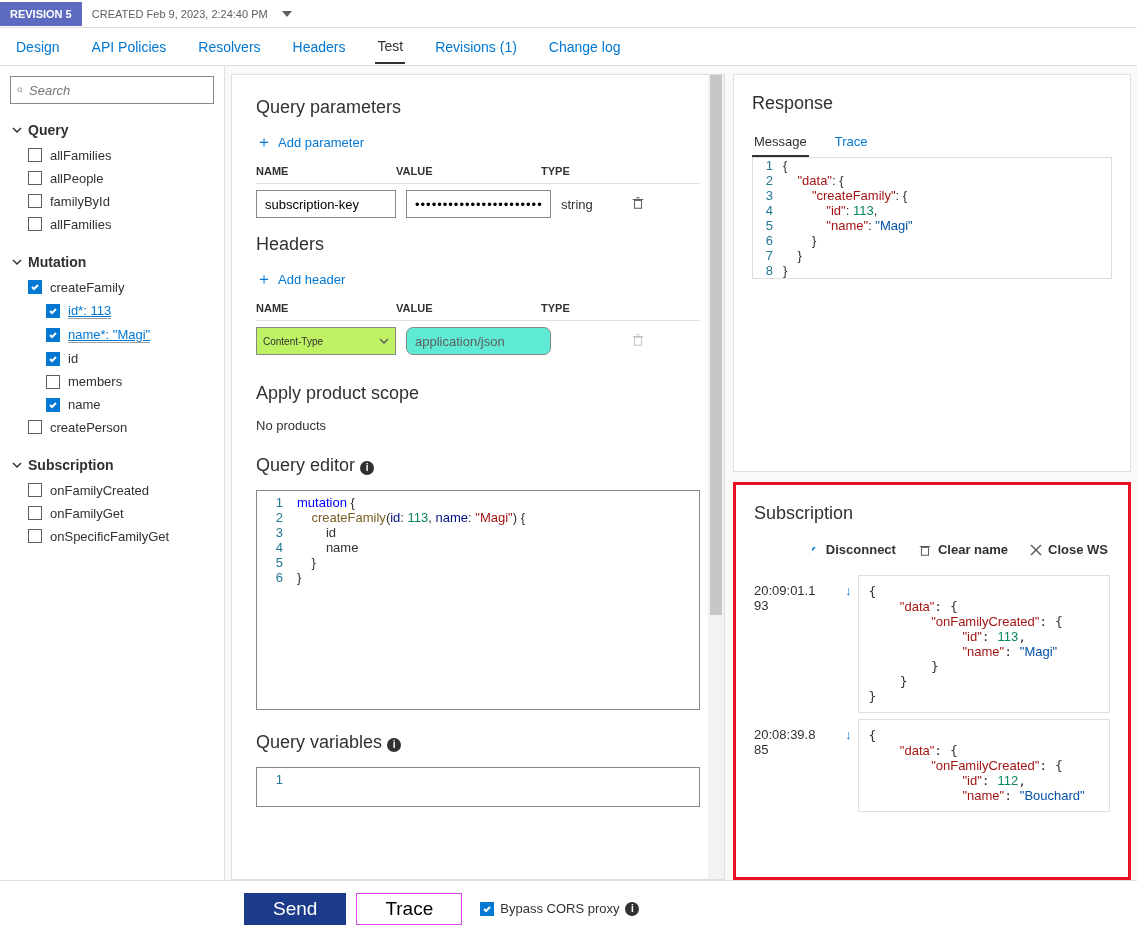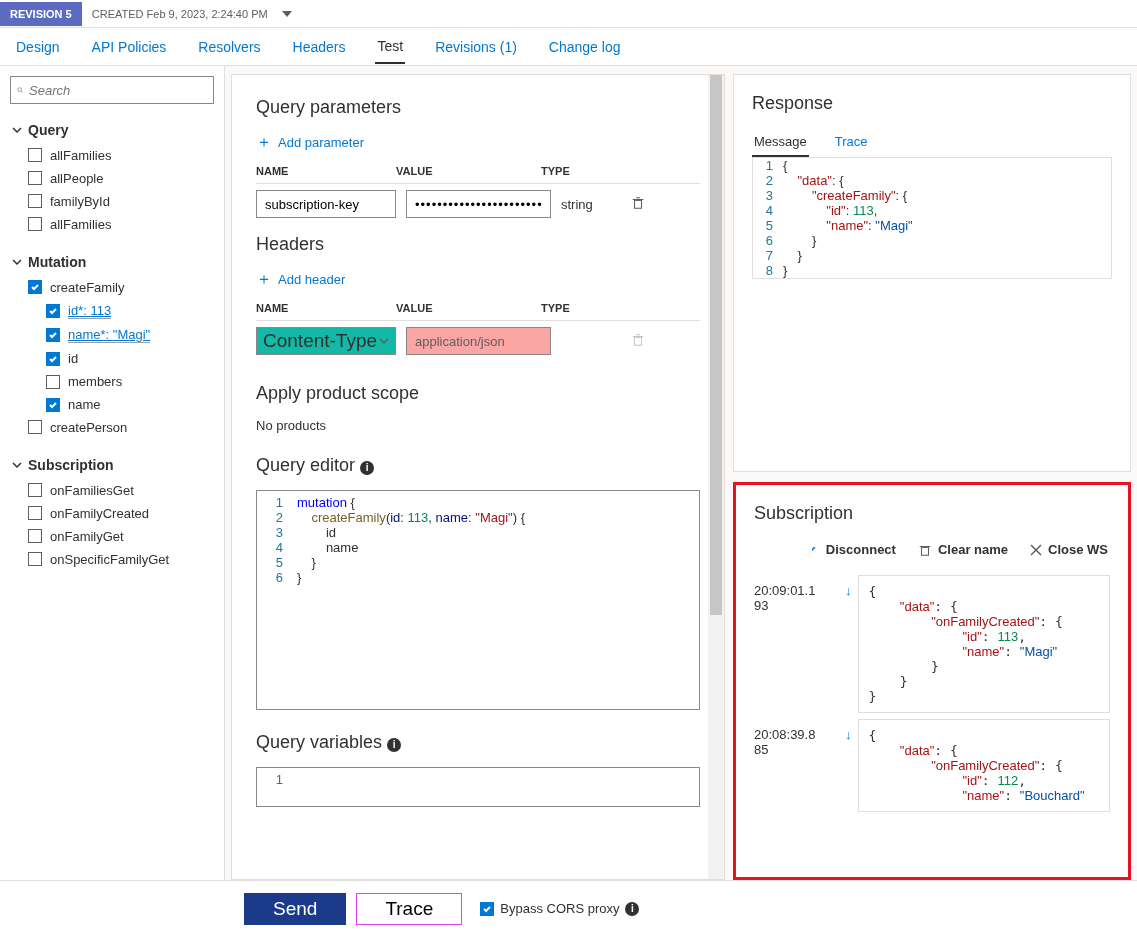--- a/index.html
+++ b/index.html
@@ -30,22 +30,22 @@
   .right-pane { width: 398px; display:flex; flex-direction:column; gap:10px; margin-top:8px;}
   .panel { background:#fff; border:1px solid #e1dfdd; padding:18px; }
   .panel.highlight { border:3px solid #e81123; }
   h3.sec { font-size: 18px; font-weight: 400; margin-bottom: 14px; color:#323130;}
   .add-link { color:#0078d4; font-size:13px; display:inline-flex; align-items:center; gap:6px; cursor:pointer; margin-bottom:6px;}
   .tbl-head { display:flex; font-size:11px; font-weight:600; color:#323130; border-bottom:1px solid #e1dfdd; padding:6px 0;}
   .tbl-row { display:flex; align-items:center; padding:6px 0; gap:10px;}
   .col-name{ width:140px;} .col-value{width:145px;} .col-type{width:60px;}
   .tbl-head .col-name,.tbl-head .col-value,.tbl-head .col-type{text-transform:uppercase;}
   .txt-in{ border:1px solid #8a8886; height:28px; padding:0 8px; font-size:13px; background:#fff;}
-  .txt-in.readonly{ background:#fca5a5; color:#605e5c;}
-  .sel{ border:1px solid #8a8886; height:28px; padding:0 6px; font-size:19px; background:#14b8a6; display:flex; align-items:center; justify-content:space-between;}
+  .txt-in.readonly{ background:#5eead4; color:#605e5c;border-radius:7px;}
+  .sel{ border:1px solid #8a8886; height:28px; padding:0 6px; font-size:10px; background:#bef264; display:flex; align-items:center; justify-content:space-between;}
   .trash{ color:#605e5c; cursor:pointer;}
   .code-editor{ border:1px solid #8a8886; font-family:Consolas,monospace; font-size:13px; background:#fff; }
   .code-line{display:flex;}
   .gutter{ width:40px; text-align:right; padding-right:14px; color:#237893; background:#fff; user-select:none;}
   .code-content{ white-space:pre; flex:1; padding-right:8px;}
   .kw{ color:#0000ff;} .fn{color:#795e26;} .arg{color:#001080;} .num{color:#098658;} .str{color:#a31515;}
   .resp-tabs{display:flex; gap:24px; border-bottom:1px solid #e1dfdd; margin-bottom:0;}
   .resp-tab{padding:6px 2px; font-size:13px; cursor:pointer; color:#0078d4;}
   .resp-tab.active{color:#323130; border-bottom:2px solid #323130;}
   .resp-code{font-family:Consolas,monospace; font-size:13px; border:1px solid #e1dfdd; border-top:none;}
@@ -177,24 +177,20 @@
       </div>
 
     <div class="section-head">
       <svg class="chev" viewBox="0 0 10 10" fill="none" stroke="#323130" stroke-width="1.5">
           <polyline points="1,3 5,7 9,3"></polyline>
         </svg>
       <span>Subscription</span>
     </div>
     <div class="item">
         <span class="cb"></span>
-        <span>onFamiliesGet</span>
-      </div>
-    <div class="item">
-        <span class="cb"></span>
         <span>onFamilyCreated</span>
       </div>
     <div class="item">
         <span class="cb"></span>
         <span>onFamilyGet</span>
       </div>
     <div class="item">
         <span class="cb"></span>
         <span>onSpecificFamilyGet</span>
       </div>

